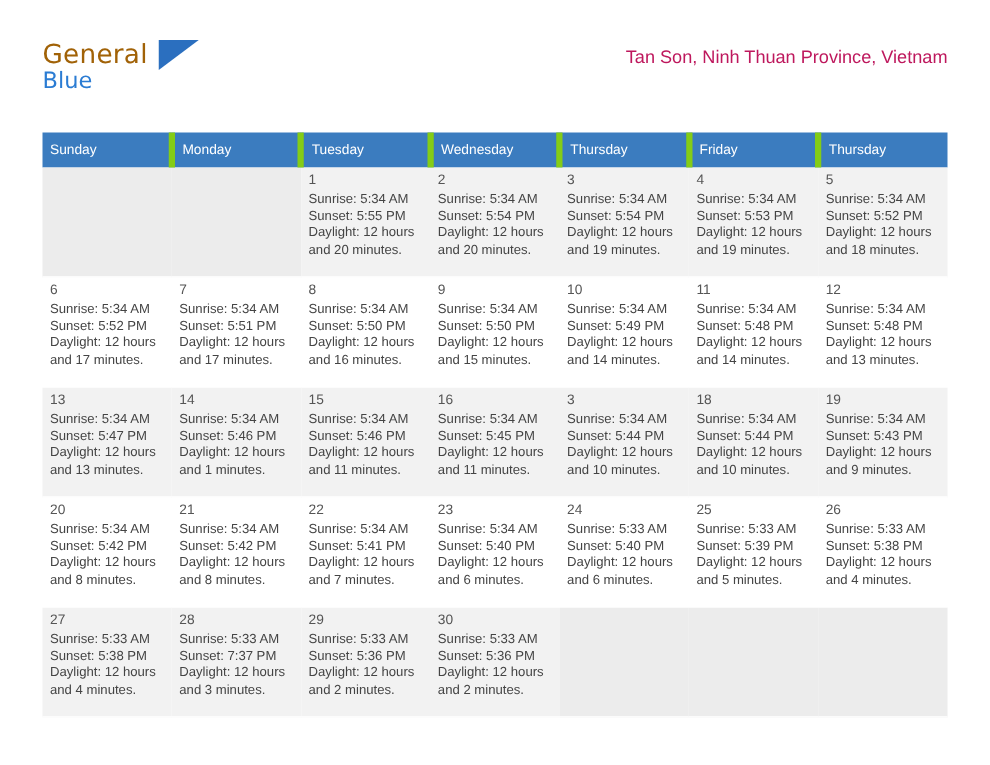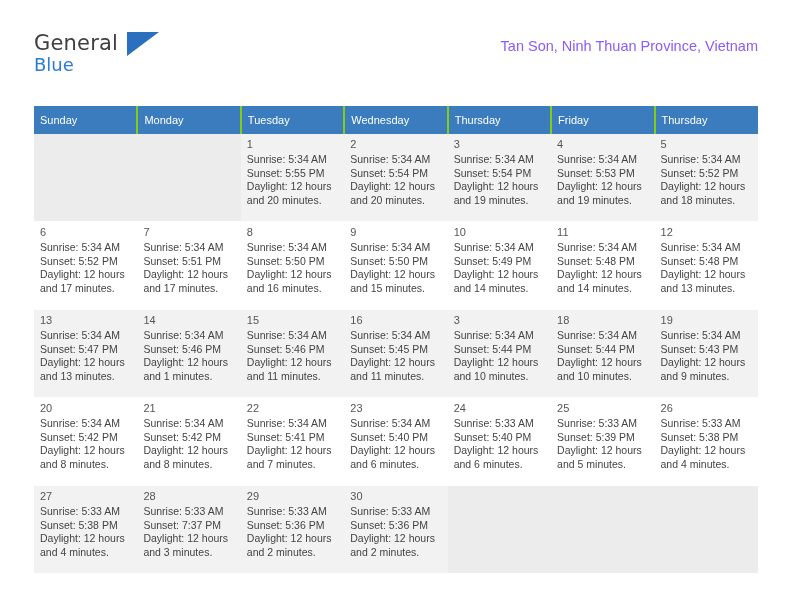--- a/index.html
+++ b/index.html
@@ -30,21 +30,21 @@
   }
   .logo {
     position: absolute;
     left: 0;
     top: 6px;
     width: 170px;
     height: 50px;
   }
   .logo-general {
     font-size: 21px;
-    color: #404040;
+    color: #a16207;
     letter-spacing: 0.2px;
     line-height: 22px;
     font-family: "DejaVu Sans", sans-serif;
   }
   .logo-blue {
     font-size: 18px;
     color: #2b7cd3;
     line-height: 20px;
     margin-top: 1px;
     font-family: "DejaVu Sans", sans-serif;
@@ -82,21 +82,21 @@
   }
   .month-title {
     font-size: 27px;
     color: #4d4d4d;
     font-weight: normal;
     line-height: 34px;
     white-space: nowrap;
   }
   .location {
     font-size: 14.5px;
-    color: #8b5cf6;
+    color: #be185d;
     line-height: 20px;
     margin-top: 10px;
     white-space: nowrap;
   }
   
   .calendar {
     position: absolute;
     left: 34px;
     top: 106px;
     width: 724px;
@@ -104,21 +104,21 @@
     table-layout: fixed;
   }
   .calendar th {
     background: #3b7cbf;
     color: #ffffff;
     font-size: 11px;
     font-weight: normal;
     text-align: left;
     padding: 5px 0 5px 6px;
     height: 18px;
-    border-right: 2px solid #84cc16;
+    border-right: 5px solid #84cc16;
   }
   .calendar th:last-child { border-right: none; }
   .calendar td {
     vertical-align: top;
     height: 82px;
     padding: 3px 5px 2px 6px;
     border-bottom: 1px solid #ffffff;
     font-size: 10.5px;
     line-height: 13.6px;
     color: #444444;

